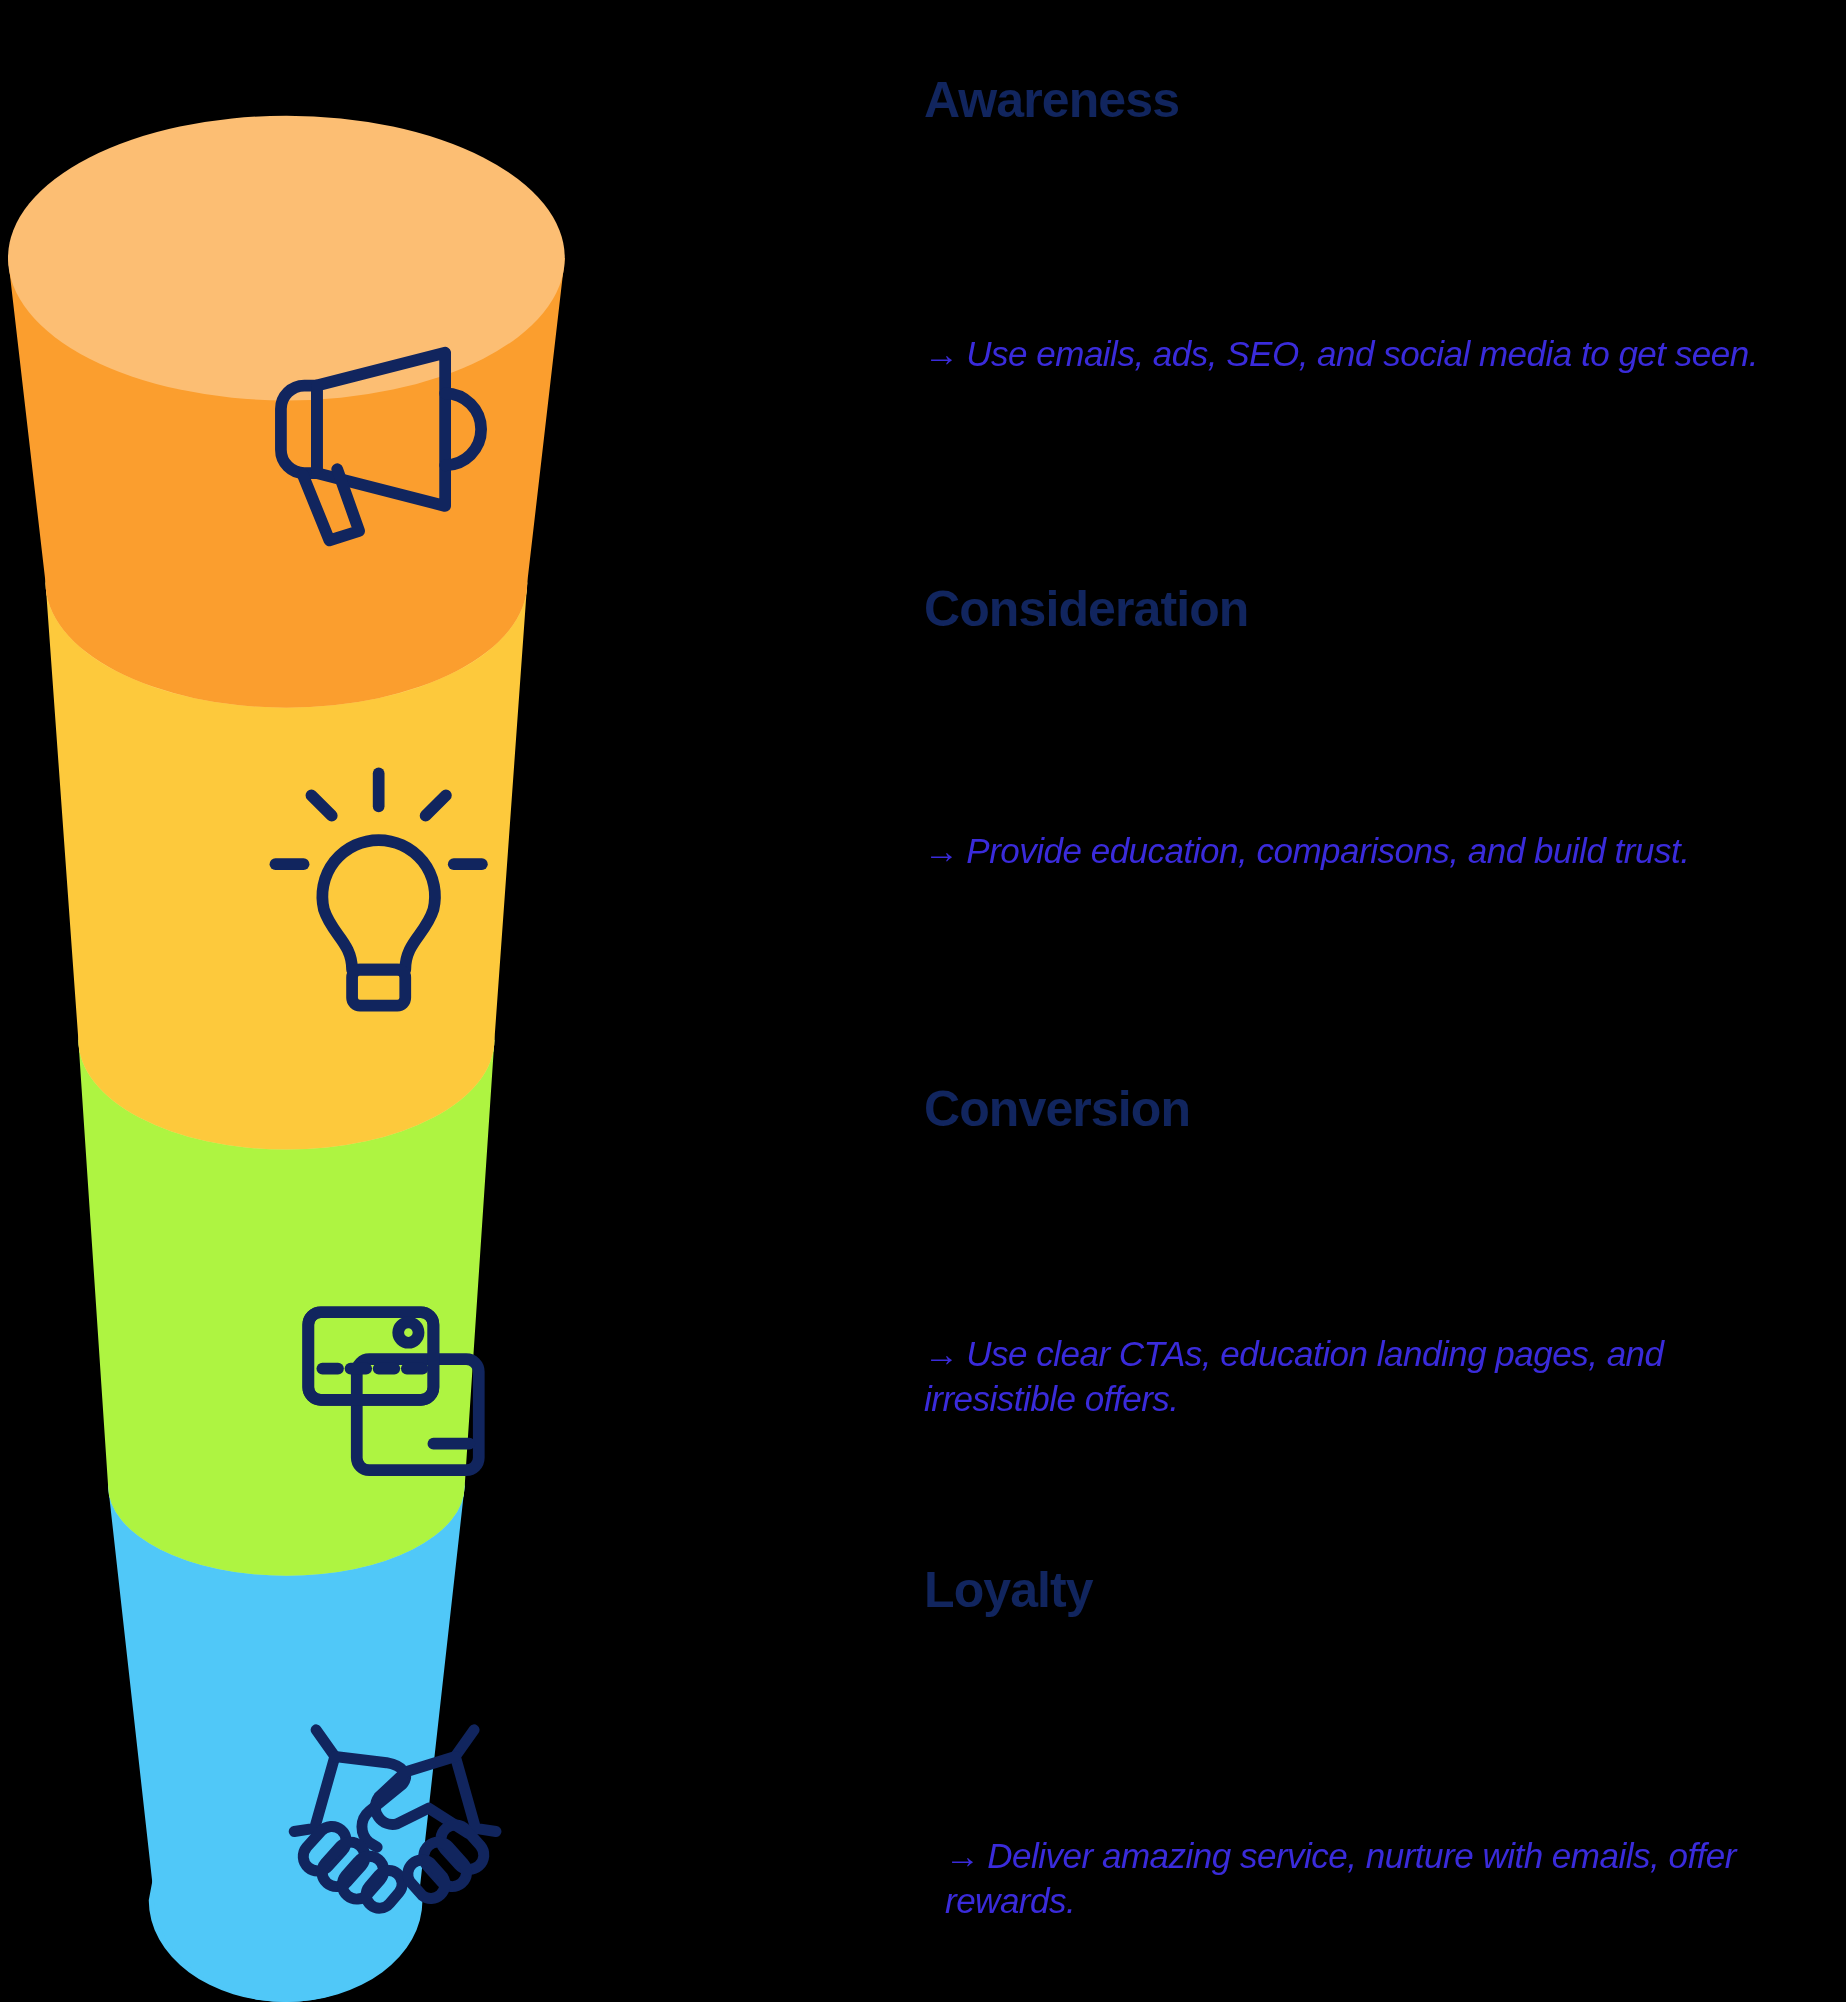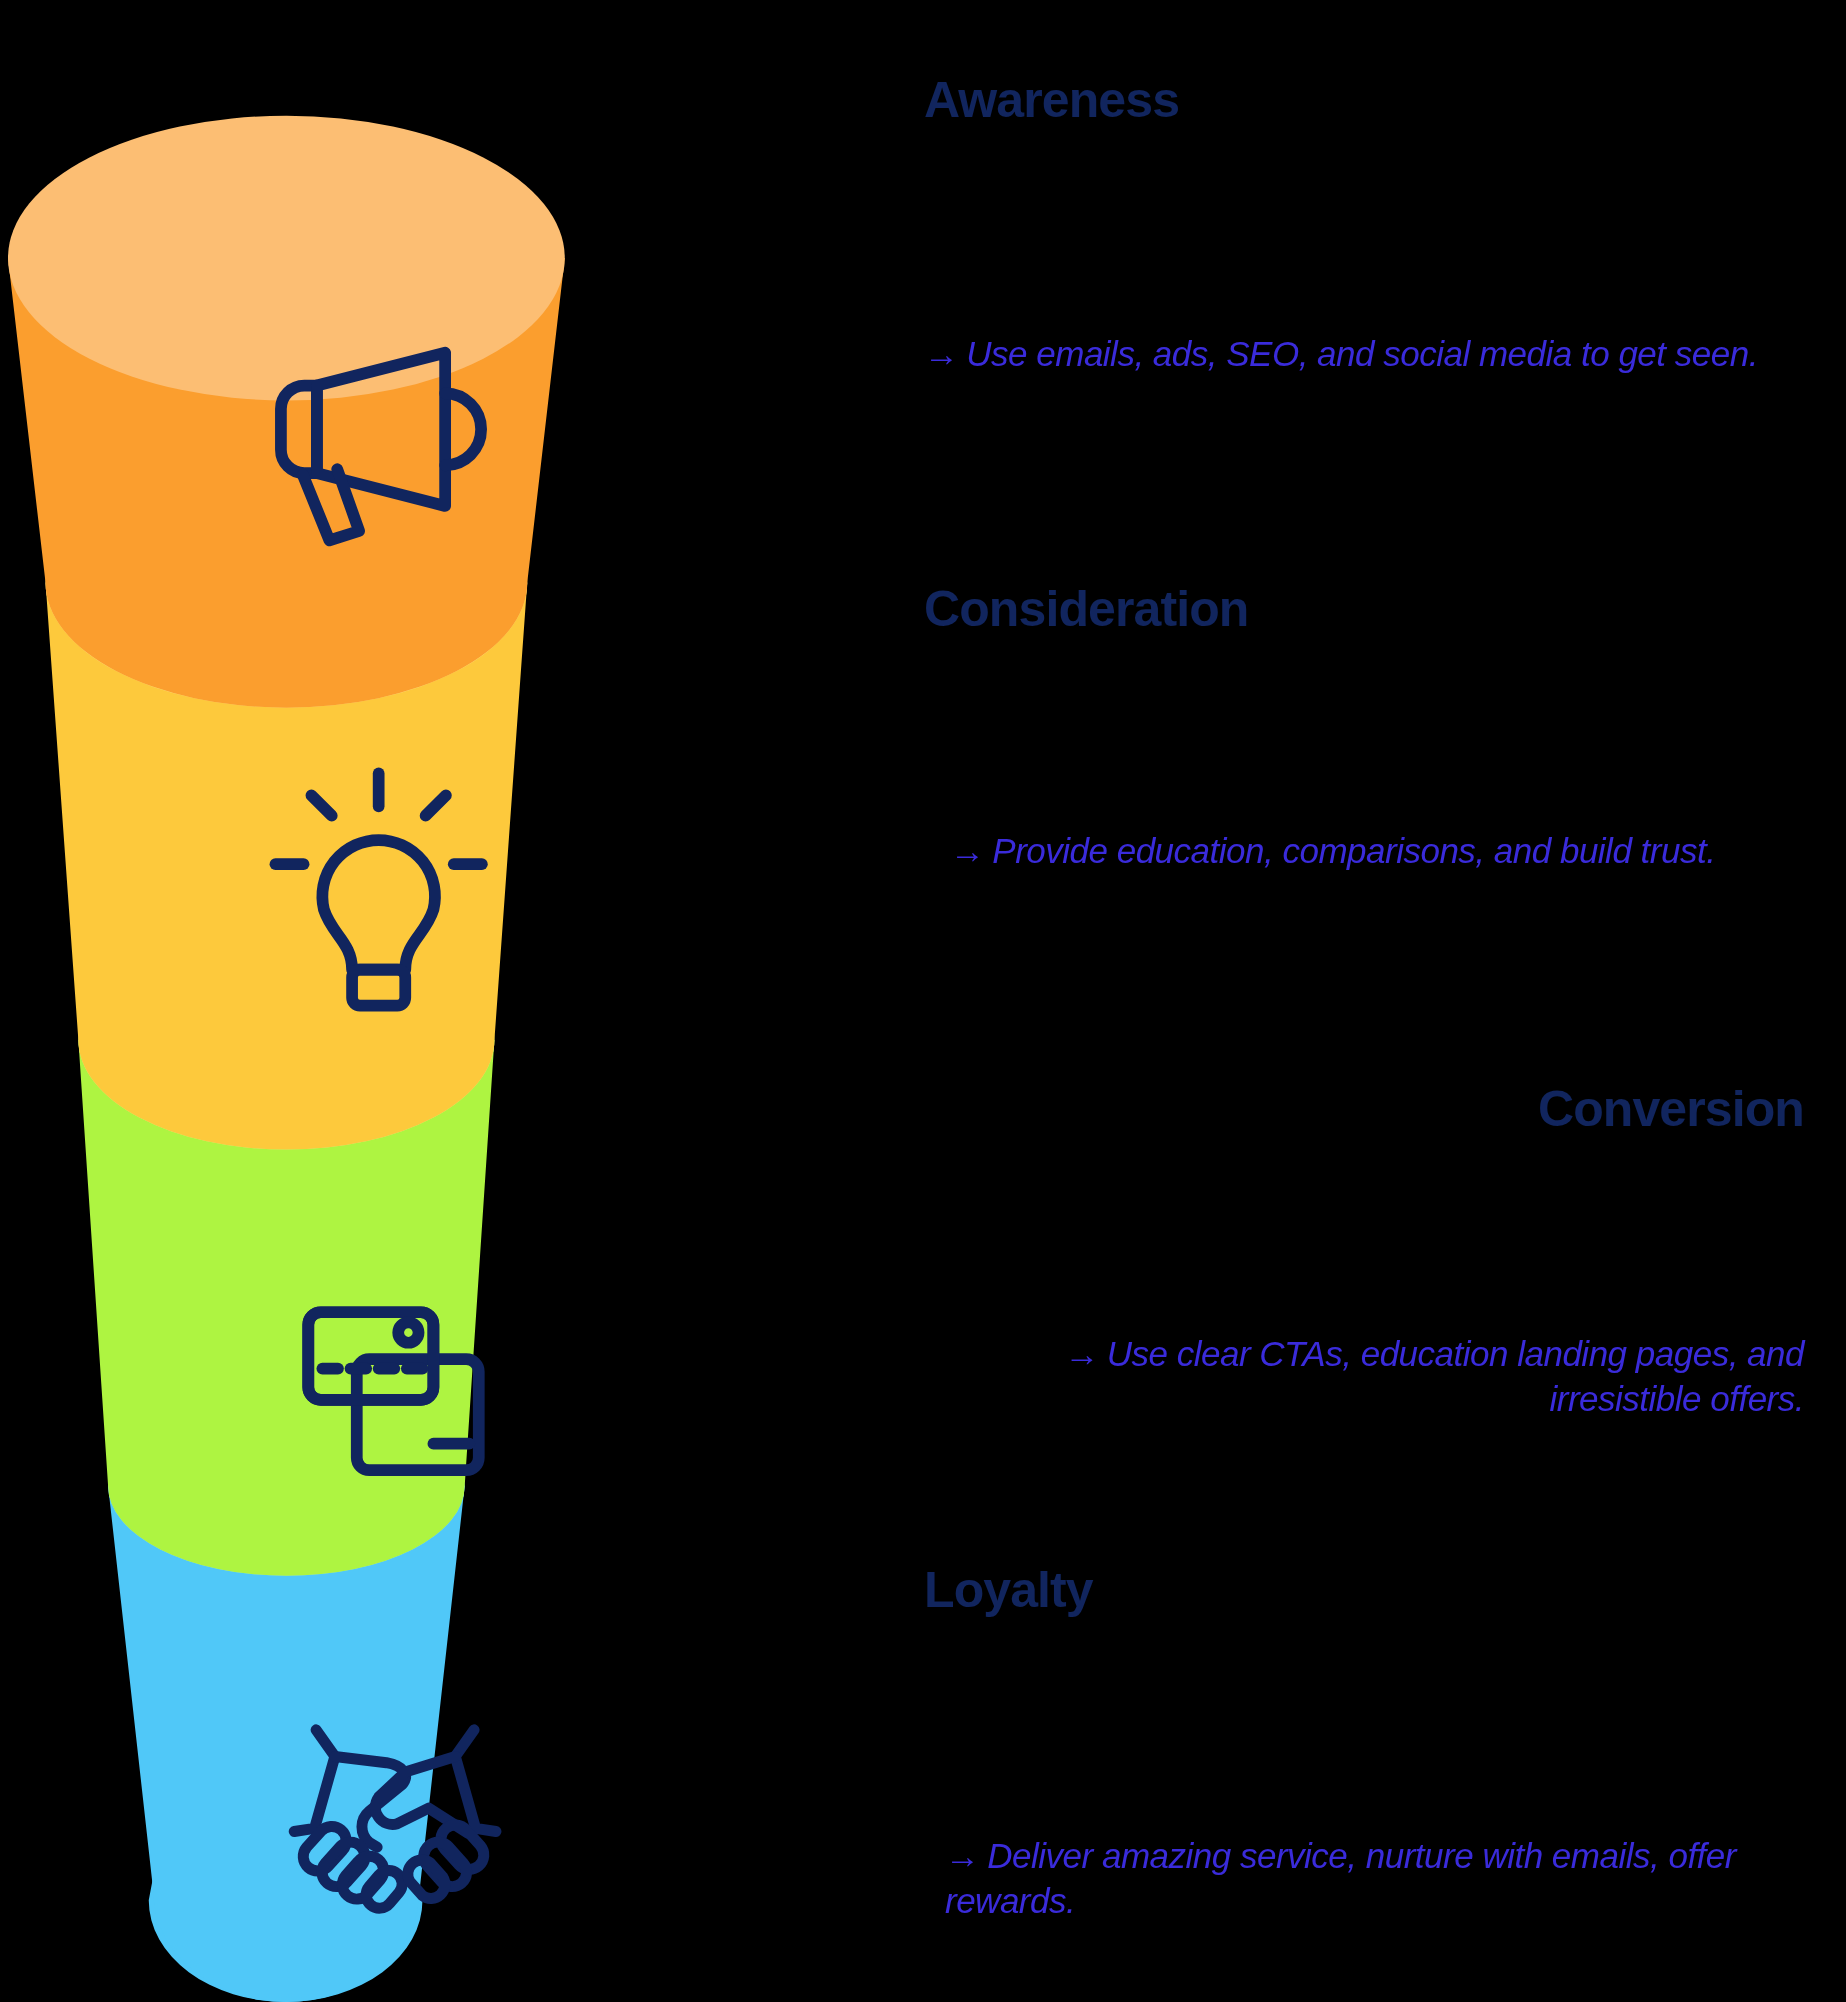--- a/index.html
+++ b/index.html
@@ -59,22 +59,22 @@
   }
   .stage-desc .arrow {
     font-style: normal;
     margin-right: 7.8px;
   }
 
   
   #stage-awareness      { top: 74px; }
   #stage-awareness .stage-desc      { position: absolute; top: 258px; left: 0; width: 880px; }
   #stage-consideration  { top: 583px; }
-  #stage-consideration .stage-desc  { position: absolute; top: 246px; left: 0; width: 880px; margin-left: 26px; }
-  #stage-conversion     { top: 1083px; text-align: right; }
+  #stage-consideration .stage-desc  { position: absolute; top: 246px; left: 0; width: 880px; }
+  #stage-conversion     { top: 1083px; }
   #stage-conversion .stage-desc     { position: absolute; top: 249px; left: 0; width: 880px; }
   #stage-loyalty        { top: 1564px; }
   #stage-loyalty .stage-desc        { position: absolute; top: 270px; left: 0; width: 880px; margin-left: 21px; }
 </style>
 </head>
 <body>
 
 <div id="root">
 
   <div id="funnel-graphic">

